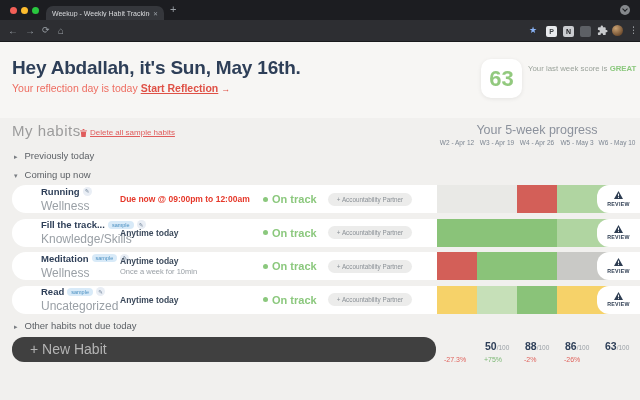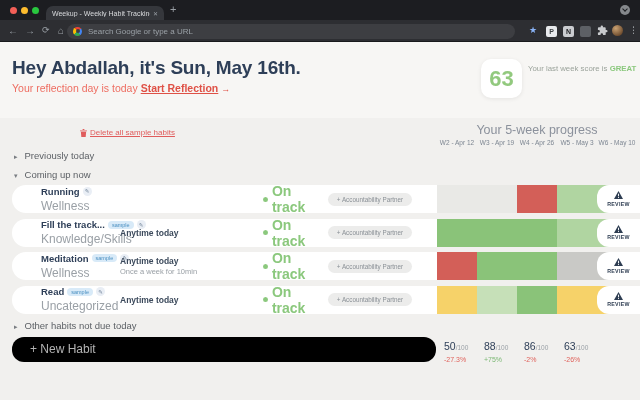--- a/index.html
+++ b/index.html
@@ -56,33 +56,33 @@
   .rc-name{width:108px;padding-left:29px;box-sizing:border-box;}
   .name-line{display:flex;align-items:center;gap:3px;}
   .habit-name{font-size:9.5px;font-weight:bold;color:#2e3f58;white-space:nowrap;}
   .sample-badge{font-size:5.5px;color:#4a8fc0;background:#d8eaf8;padding:1px 4px;border-radius:5px;line-height:6px;}
   .pencil{width:9px;height:9px;border-radius:50%;background:#e9eef5;font-size:5.5px;color:#64788e;display:flex;align-items:center;justify-content:center;flex:none;}
   .habit-cat{font-size:12px;color:#9aa0a6;margin-top:2px;}
   .rc-sched{width:143px;}
   .sched-main{font-size:8.5px;font-weight:bold;color:#3c4a5c;}
   .sched-main.due{color:#e6392b;}
   .sched-sub{font-size:7.5px;color:#9aa0a6;margin-top:1.5px;}
-  .rc-status{width:65px;display:flex;align-items:center;font-size:14px;font-weight:bold;color:#8bc87d;}
+  .rc-status{width:65px;display:flex;align-items:center;font-size:11px;font-weight:bold;color:#8bc87d;}
   .status-dot{width:5px;height:5px;border-radius:50%;background:#8bc87d;margin-right:4px;}
   .rc-partner{width:109px;display:flex;align-items:center;}
   .partner-btn{width:84px;height:13px;border-radius:7px;background:#ececeb;font-size:6.3px;color:#8a9096;display:flex;align-items:center;justify-content:center;white-space:nowrap;}
   .rc-cells{width:172px;display:flex;flex:none;}
   .cell{height:28px;width:40px;}
   .cell.last{width:52px;}
   .rc-review{flex:1;margin-left:-12px;background:#fff;border-radius:12px 0 0 12px;display:flex;flex-direction:column;align-items:center;justify-content:center;z-index:1;}
   .review-label{font-size:5.3px;font-weight:bold;color:#2e3d52;letter-spacing:0.3px;margin-top:1.5px;}
-  .new-habit{position:absolute;left:12px;top:295px;width:424px;height:25px;background:#000000;border-radius:12px;line-height:25px;padding-left:18px;box-sizing:border-box;font-size:12px;color:#b4b4b4;}
+  .new-habit{position:absolute;left:12px;top:295px;width:424px;height:25px;background:#404040;border-radius:12px;line-height:25px;padding-left:18px;box-sizing:border-box;font-size:14px;color:#b4b4b4;}
   .stats{position:absolute;left:437px;top:294px;width:200px;display:flex;}
   .stat{width:40px;padding-left:7px;box-sizing:border-box;}
-  .stat-value{font-size:10.5px;font-weight:normal;color:#2e3f58;}
+  .stat-value{font-size:10.5px;font-weight:bold;color:#2e3f58;margin-left:41px;}
   .stat-denom{font-size:6.5px;font-weight:normal;color:#9aa0a6;}
   .stat-change{font-size:7px;margin-top:2px;}
 </style>
 </head>
 <body>
 
 <div class="screen">
 
   <div class="titlebar">
     <span class="light r"></span>
@@ -96,24 +96,20 @@
     <div class="tabsearch">
         <span class="chev"></span>
       </div>
   </div>
 
   <div class="toolbar">
     <span class="navico" style="left:8px">←</span>
     <span class="navico" style="left:25px">→</span>
     <span class="navico" style="left:42px;font-size:9px">⟳</span>
     <span class="navico" style="left:58px">⌂</span>
-    <div class="omnibox">
-      <span class="gicon"></span>
-      <span class="omni-text">Search Google or type a URL</span>
-    </div>
     <span class="star">★</span>
     <span class="ext extP">P</span>
     <span class="ext extN">N</span>
     <span class="ext extD"></span>
     <svg class="puzzle" viewBox="0 0 24 24">
         <path fill="#c8cacd" d="M20.5 11H19V7a2 2 0 0 0-2-2h-4V3.5a2.5 2.5 0 0 0-5 0V5H4a2 2 0 0 0-2 2v3.8h1.5a2.7 2.7 0 0 1 0 5.4H2V20a2 2 0 0 0 2 2h3.8v-1.5a2.7 2.7 0 0 1 5.4 0V22H17a2 2 0 0 0 2-2v-4h1.5a2.5 2.5 0 0 0 0-5z"></path>
       </svg>
     <span class="avatar"></span>
     <span class="menu3">⋮</span>
   </div>
@@ -123,20 +119,21 @@
 
     <div class="greeting">Hey Abdallah, it's Sun, May 16th.</div>
     <div class="reflection"><span>Your reflection day is today</span><span class="lnk">Start Reflection</span><span class="arr">→</span></div>
 
     <div class="score-card">63</div>
     <div class="score-info">
       <span>Your last week score is</span>
       <span class="rating">GREAT</span>
     </div>
 
+    <div class="habits-title">My habits</div>
     <div class="delete-link">
       <svg width="7" height="8" viewBox="0 0 8 9">
           <path fill="#e05c5c" d="M3 0h2v1H3zM0 1.5h8v1H0zM1 3h6l-.5 6h-5z"></path>
         </svg>
       <span class="txt">Delete all sample habits</span>
     </div>
 
     <div class="progress-title">Your 5-week progress</div>
     <div class="week-labels">
       <span>W2 - Apr 12</span>
@@ -155,20 +152,21 @@
         <div class="rc-main">
           <div class="rc-name">
             <div class="name-line">
               <span class="habit-name">Running</span>
 
               <span class="pencil">✎</span>
             </div>
             <div class="habit-cat">Wellness</div>
           </div>
           <div class="rc-sched">
+            <div class="sched-main due">Due now @ 09:00pm to 12:00am</div>
           </div>
           <div class="rc-status">
               <span class="status-dot"></span>
               <span>On track</span>
             </div>
           <div class="rc-partner">
               <span class="partner-btn">+ Accountability Partner</span>
             </div>
         </div>
         <div class="rc-cells">

